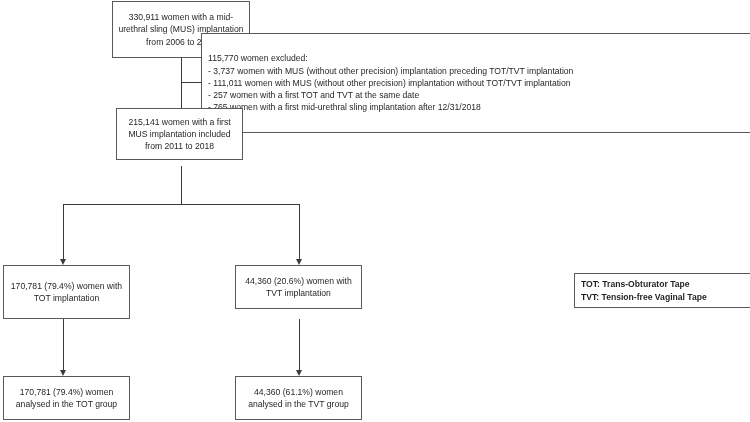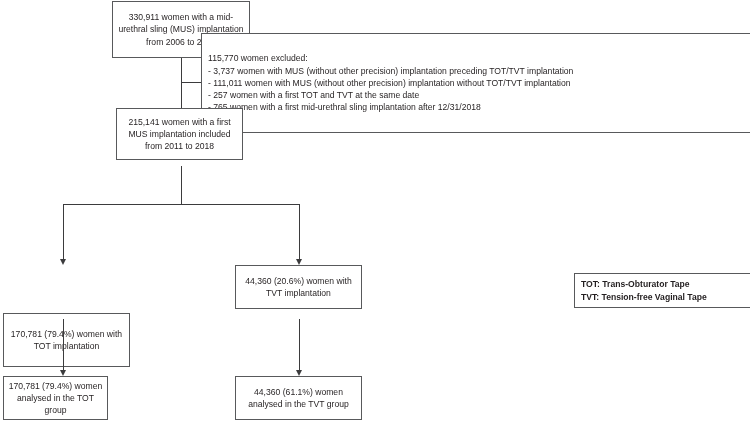--- a/index.html
+++ b/index.html
@@ -44,23 +44,23 @@
     margin-left: 41px;
   }
   .node.left-align .node-text {
     text-align: left;
   }
 
   
   #box-cohort-source { left: 112px; top: 1px;   width: 138px; height: 57px; }
   #box-excluded      { left: 160px; top: 33px;  width: 585px; height: 100px; }
   #box-cohort-included { left: 116px; top: 108px; width: 127px; height: 52px; }
-  #box-tot-implant   { left: 3px;   top: 265px; width: 127px; height: 54px; margin-top: 48px; }
+  #box-tot-implant   { left: 3px;   top: 265px; width: 127px; height: 54px; }
   #box-tvt-implant   { left: 235px; top: 265px; width: 127px; height: 44px; }
-  #box-tot-analysed  { left: 3px;   top: 376px; width: 105px; height: 44px; }
+  #box-tot-analysed  { left: 3px;   top: 376px; width: 127px; height: 44px; }
   #box-tvt-analysed  { left: 235px; top: 376px; width: 127px; height: 44px; }
   #box-legend        { left: 533px; top: 273px; width: 182px; height: 35px; font-weight: bold; }
 
   
   .conn {
     position: absolute;
     background: #3b3b3d;
   }
   .conn.v { width: 1px; }
   .conn.h { height: 1px; }

